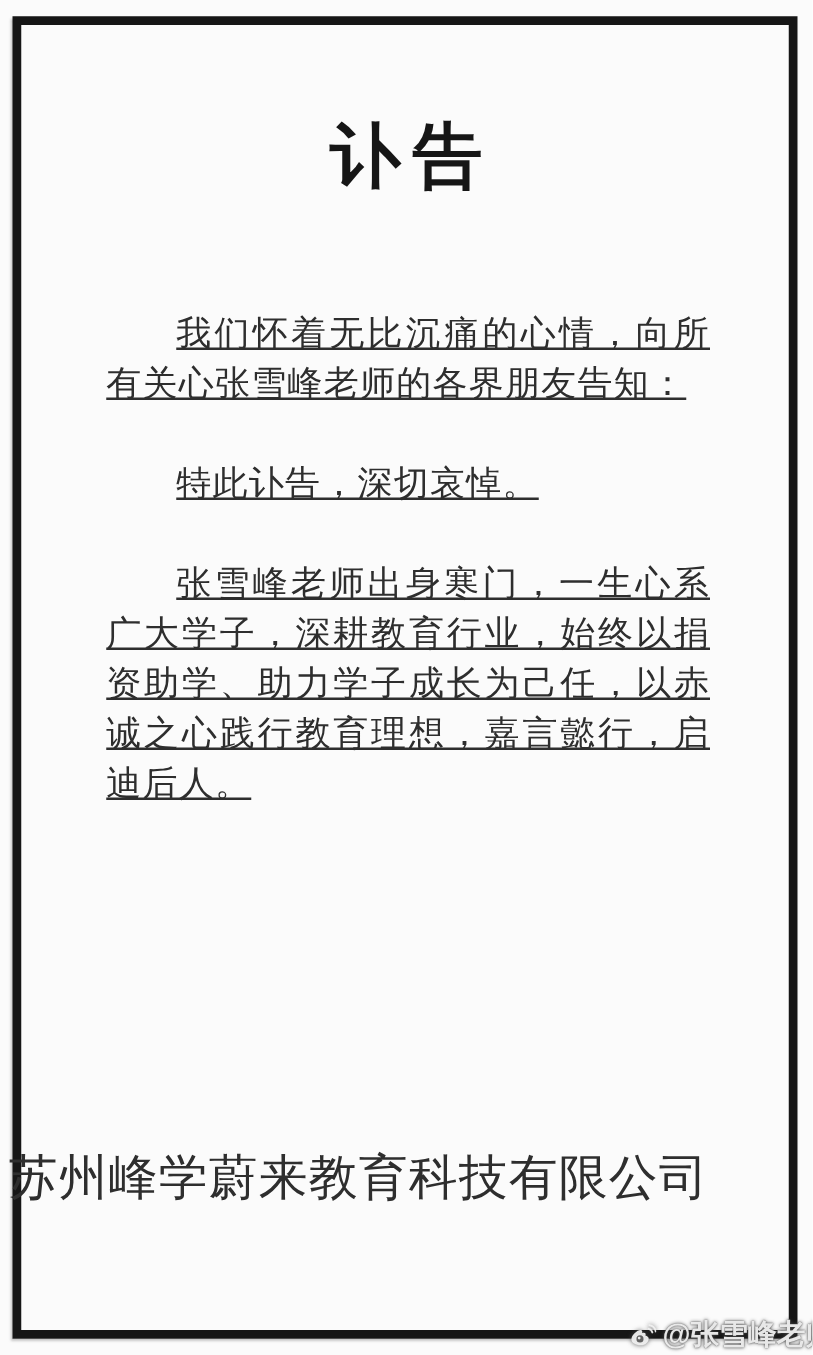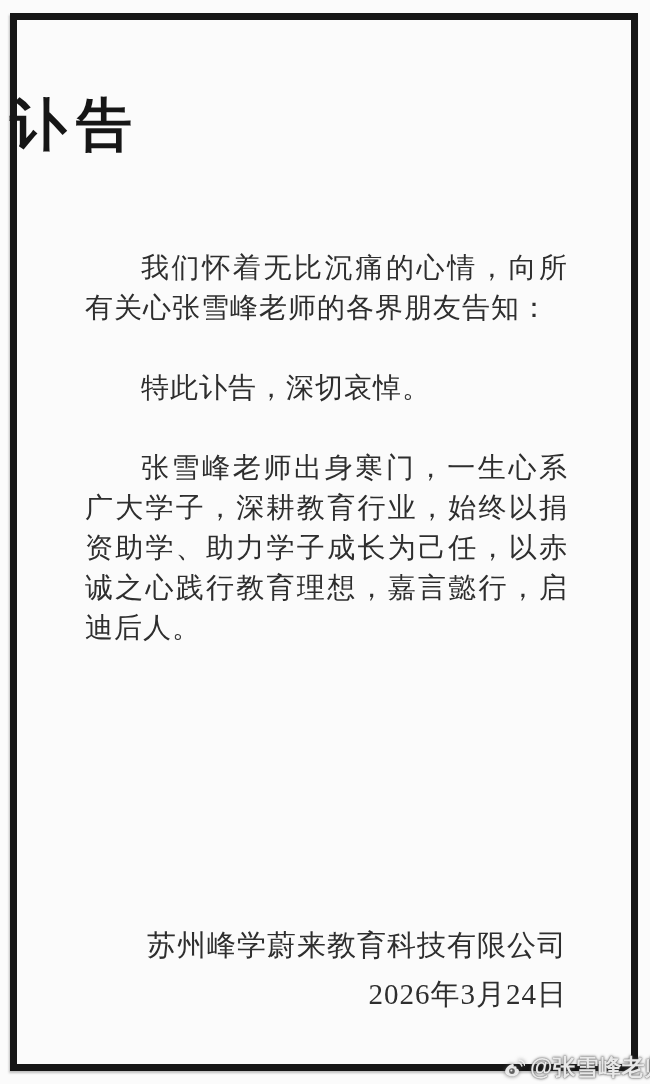--- a/index.html
+++ b/index.html
@@ -25,21 +25,21 @@
     border: 7px solid #161616;
     box-shadow: -1px 2px 2px rgba(120,120,120,0.45);
     background: transparent;
   }
   .title {
     position: absolute;
     top: 88px;
     left: 0;
     width: 100%;
     margin: 0;
-    text-align: left;
+    text-align: center;
     font-size: 56px;
     font-weight: bold;
     letter-spacing: 10px;
     text-indent: 10px;
     color: #161616;
     font-family: Liberation Sans, sans-serif;
   }
   .content {
     position: absolute;
     top: 248px;
@@ -47,31 +47,33 @@
     width: 483px;
   }
   .content p {
     margin: 0 0 40px 0;
     font-size: 28px;
     line-height: 40px;
     letter-spacing: 1px;
     text-indent: 2em;
     text-align: justify;
     color: #2e2e2e;
+    text-decoration: underline;
   }
   .signature-block {
     position: absolute;
     top: 921px;
     right: 83px;
     text-align: right;
-    font-size: 29px;
+    font-size: 39px;
     line-height: 49px;
     letter-spacing: 1px;
     color: #2e2e2e;
     white-space: nowrap;
+    font-family: Liberation Mono, monospace;
   }
   .watermark {
     position: absolute;
     left: 503px;
     top: 1052px;
     display: flex;
     align-items: center;
     gap: 5px;
     white-space: nowrap;
     font-family: "Liberation Sans", sans-serif;
@@ -100,21 +102,20 @@
   <h1 class="title">讣告</h1>
 
   <div class="content">
     <p>我们怀着无比沉痛的心情，向所有关心张雪峰老师的各界朋友告知：</p>
     <p>特此讣告，深切哀悼。</p>
     <p>张雪峰老师出身寒门，一生心系广大学子，深耕教育行业，始终以捐资助学、助力学子成长为己任，以赤诚之心践行教育理想，嘉言懿行，启迪后人。</p>
   </div>
 
   <div class="signature-block">
     <div>苏州峰学蔚来教育科技有限公司</div>
-    <div>2026年3月24日</div>
   </div>
 
   <div class="watermark">
     <span class="wm-icon">
       <svg viewBox="0 0 24 24" width="22" height="22" xmlns="http://www.w3.org/2000/svg">
         <path d="M10.5 21c-4.5 0-8.2-2.2-8.2-5.3 0-1.6 1-3.5 2.8-5.3 2.4-2.4 5.2-3.5 6.3-2.4.5.5.5 1.3.2 2.3 1.3-.5 2.5-.5 3 .3.3.5.2 1.1-.1 1.8 1.7.4 2.9 1.4 2.9 2.8 0 2.9-3.1 5.8-6.9 5.8z" fill="rgba(240,240,240,0.95)"></path>
         <circle cx="9.8" cy="15.4" r="3.1" fill="rgba(75,75,75,0.85)"></circle>
         <circle cx="9.1" cy="14.7" r="1.2" fill="rgba(240,240,240,0.95)"></circle>
         <path d="M17.3 6.6c1.6.3 2.9 1.5 3.3 3.2" stroke="rgba(240,240,240,0.95)" stroke-width="1.6" fill="none" stroke-linecap="round"></path>
         <path d="M18 3.4c2.8.5 5 2.6 5.6 5.5" stroke="rgba(240,240,240,0.95)" stroke-width="1.6" fill="none" stroke-linecap="round"></path>

